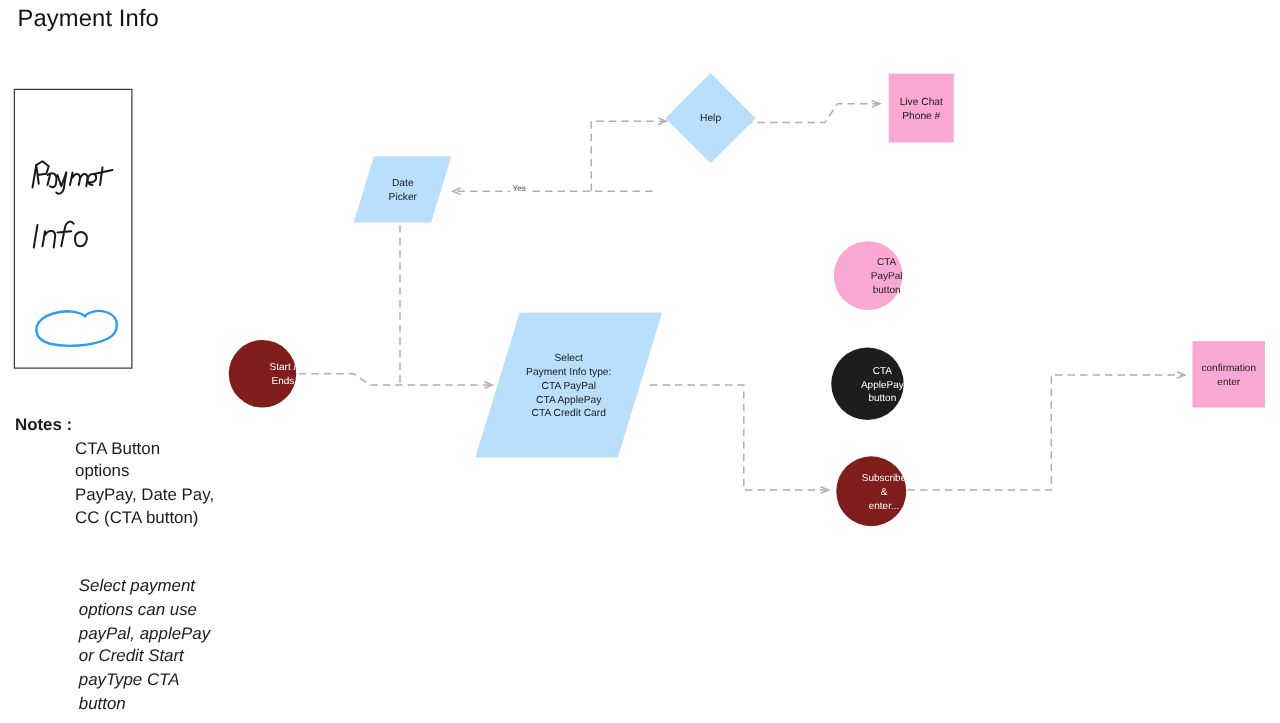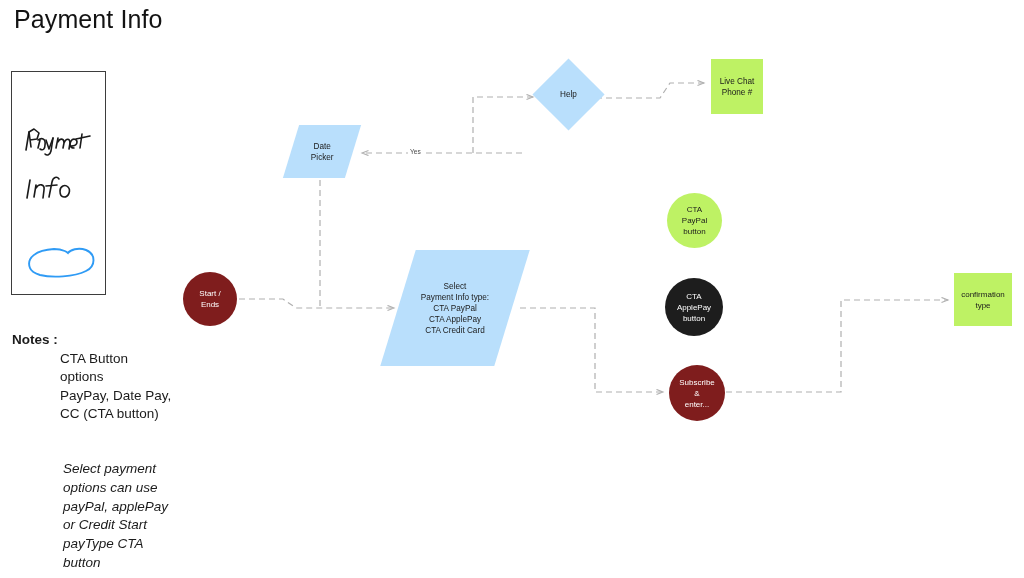--- a/index.html
+++ b/index.html
@@ -13,21 +13,21 @@
     position: relative;
     overflow: hidden;
     font-family: "Liberation Sans", sans-serif;
     color: #1a1a1a;
   }
 
   #page-title {
     position: absolute;
     left: 14px;
     top: 5px;
-    font-size: 25px;
+    font-size: 19px;
     font-weight: 400;
     letter-spacing: 0.1px;
     color: #131313;
   }
 
   
   .sketch-card {
     position: absolute;
     left: 11px;
     top: 71px;
@@ -65,22 +65,22 @@
     align-items: center;
     justify-content: center;
     text-align: center;
     box-sizing: border-box;
     font-size: 8.2px;
     line-height: 11px;
     color: #1b1b1b;
   }
   .node .node-label { white-space: pre-line; }
 
-  .node-circle { border-radius: 50%; }
-  .fill-light { background: #bef264; }
+  .node-circle { border-radius: 50%; justify-content: flex-end; }
+  .fill-light { background: #f9a8d4; }
   .fill-blue  { background: #7f1d1d; color: #ffffff; }
   .fill-black { background: #1d1d1d; color: #ffffff; }
 
   .node-para {
     background: #b9dffc;
     transform: skewX(-17deg);
   }
   .node-para .node-label { transform: skewX(17deg); }
 
   .node-diamond {
@@ -219,14 +219,14 @@
 </div>
 
 <div class="node node-circle fill-blue" id="node-subscribe">
   <span class="node-label">Subscribe
 &amp;
 enter...</span>
 </div>
 
 <div class="node fill-light" id="node-confirmation">
   <span class="node-label">confirmation
-type</span>
+enter</span>
 </div>
 
 </body></html>

